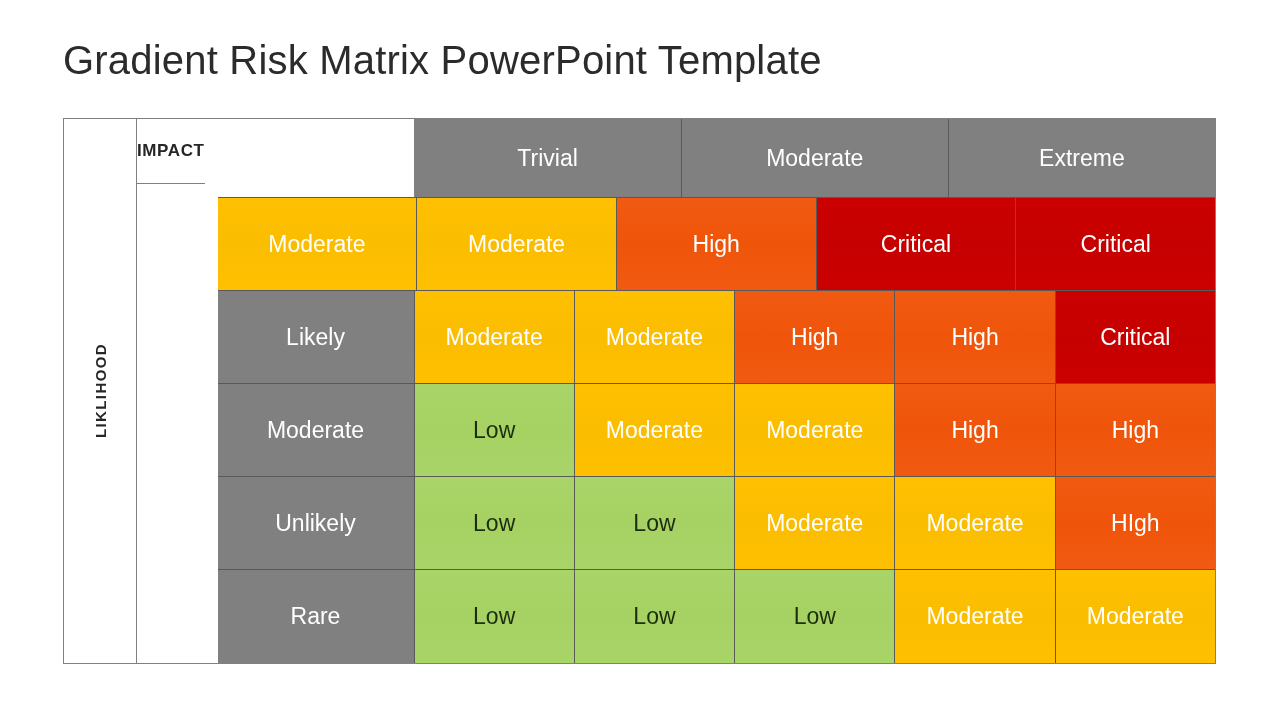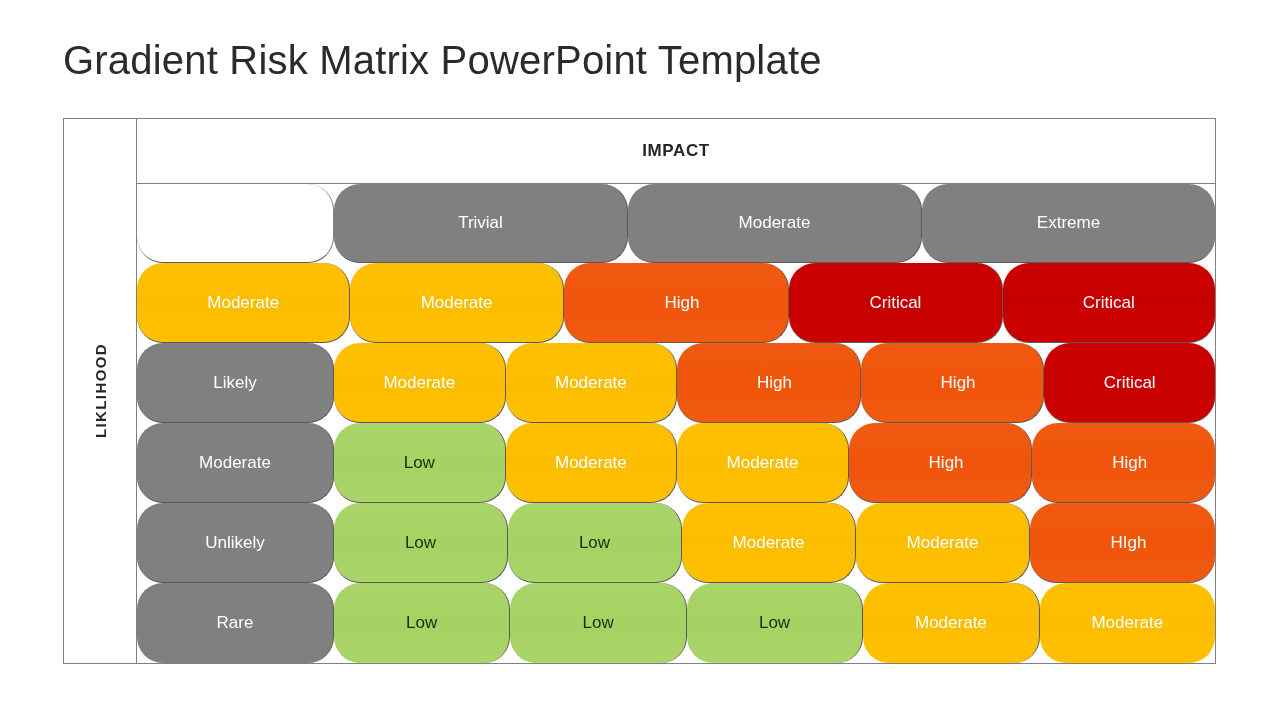--- a/index.html
+++ b/index.html
@@ -58,22 +58,23 @@
     font-size: 15px;
     font-weight: bold;
     color: #262626;
     letter-spacing: 1.4px;
   }
 
   
   #matrix-body {
     flex: 1 1 auto;
     display: flex;
-    flex-direction: column;
+    flex-direction: row;
     min-width: 0;
+    gap: 13px;
   }
 
   
   #impact-banner {
     height: 65px;
     flex: 0 0 65px;
     border-bottom: 1px solid #808080;
     box-sizing: border-box;
     display: flex;
     align-items: center;
@@ -100,27 +101,26 @@
   }
   .matrix-row.header-row {
     flex: 0 0 79px;
   }
 
   .cell {
     display: flex;
     align-items: center;
     justify-content: center;
     box-sizing: border-box;
-    font-size: 17px;
+    font-size: 23px;
     color: #ffffff;
     border-right: 1px solid #595959;
     border-bottom: 1px solid #595959;
     overflow: hidden;
     white-space: nowrap;
-    border-radius: 26px;
   }
   .cell:last-child { border-right: none; }
   .matrix-row:last-child .cell { border-bottom: none; }
 
   
   .cell.rowlabel {
     flex: 0 0 197px;
     background: #808080;
   }
   
@@ -144,21 +144,20 @@
     background: linear-gradient(180deg, #a9d468 0%, #a6d263 50%, #a9d468 100%);
     color: #1d2d0e;
   }
   .lvl-moderate {
     background: linear-gradient(180deg, #ffc000 0%, #fbbd00 50%, #ffc000 100%);
     color: #ffffff;
   }
   .lvl-high {
     background: linear-gradient(180deg, #f15a12 0%, #ef550a 50%, #f15a12 100%);
     color: #ffffff;
-    padding-left: 12px;
   }
   .lvl-critical {
     background: linear-gradient(180deg, #cc0000 0%, #c60000 50%, #cc0000 100%);
     color: #ffffff;
   }
 </style>
 </head>
 <body>
 
 <div id="slide-title">Gradient Risk Matrix PowerPoint Template</div>

